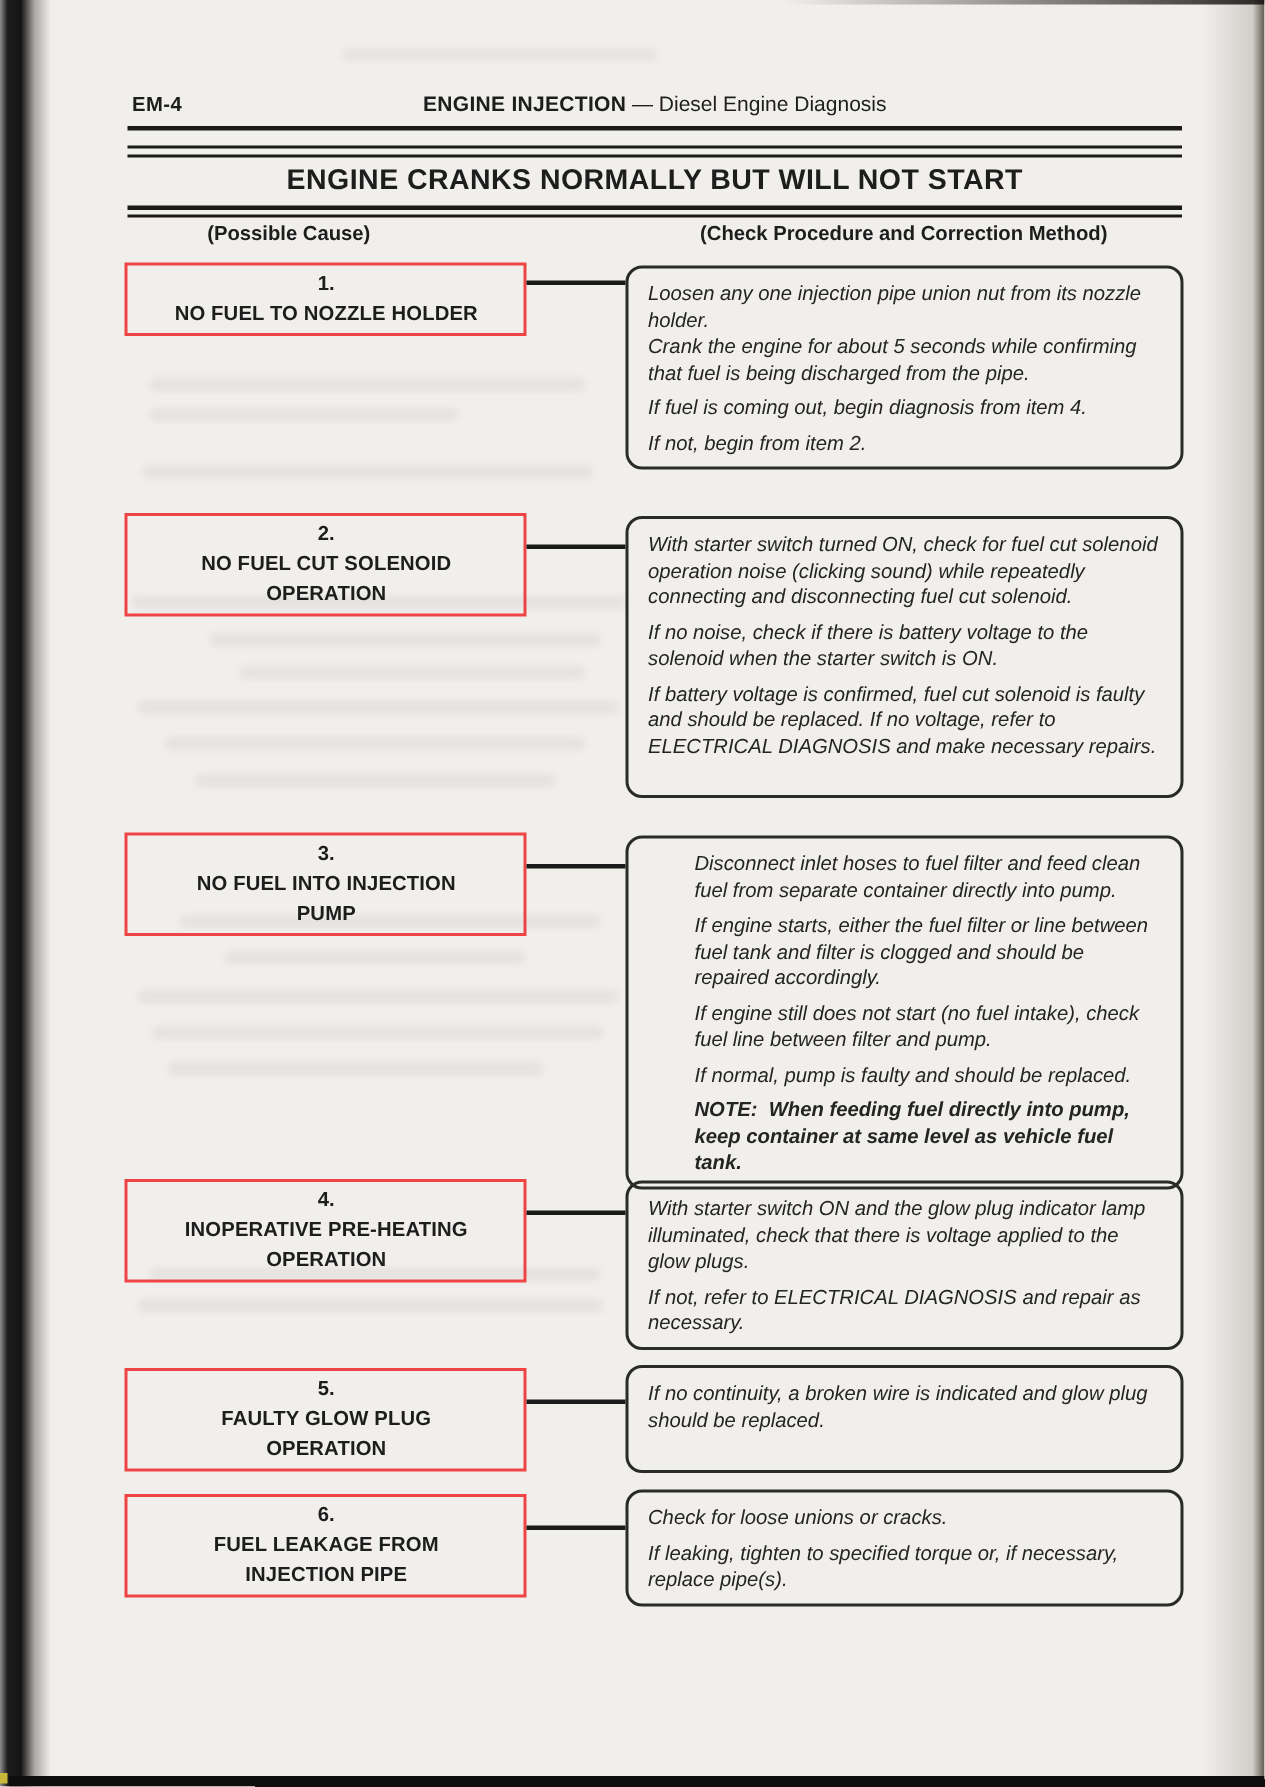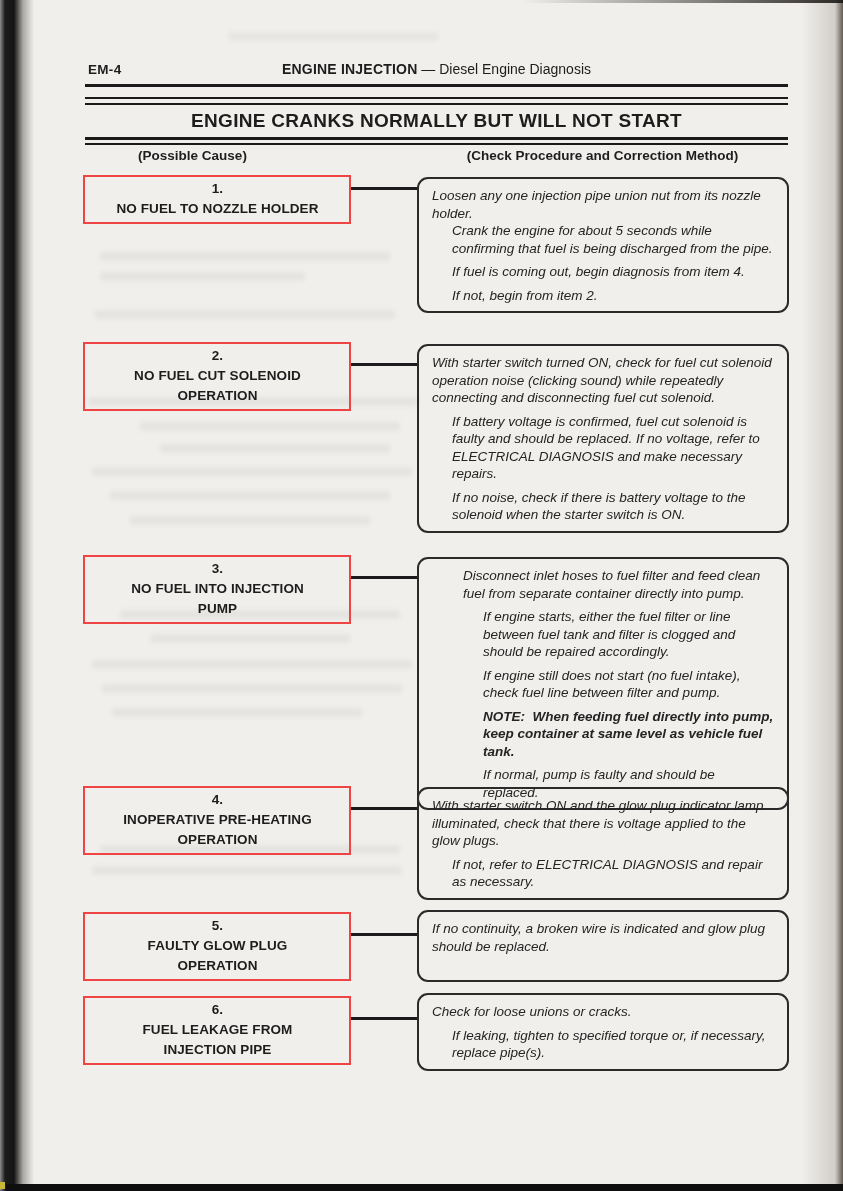--- a/index.html
+++ b/index.html
@@ -48,21 +48,21 @@
 
   
   .row .cause-box{position:absolute;left:83px;width:268px;box-sizing:border-box;
     border:2px solid #ef4444;padding:2px 6px 3px 7px;background:transparent;text-align:center;}
   .row .num{display:inline-block;width:27px;font-weight:bold;font-size:13.5px;line-height:20px;vertical-align:top;}
   .row .cause-label{display:inline-block;width:225px;font-weight:bold;font-size:13.5px;line-height:20px;vertical-align:top;letter-spacing:.1px;}
   .row .connector{position:absolute;left:351px;width:66px;height:2.5px;background:#1b1b1b;}
   .row .proc-box{position:absolute;left:417px;width:372px;box-sizing:border-box;
     border:2px solid #2a2a2a;border-radius:11px;padding:8px 13px 7px 13px;background:transparent;}
   .step{margin:0;font-size:13.5px;line-height:17.5px;color:#242424;font-style:italic;}
-  .step + .step{margin-top:6px;margin-left:20px;}
+  .step + .step{margin-top:6px;}
   .step.tight{margin-top:0;}
   .step.bold{font-weight:bold;}
 
   .item-1 .cause-box{top:175px;}   .item-1 .connector{top:187px;} .item-1 .proc-box{top:177px;min-height:131px;}
   .item-2 .cause-box{top:342px;}   .item-2 .connector{top:363px;} .item-2 .proc-box{top:344px;min-height:188px;}
   .item-3 .cause-box{top:555px;}   .item-3 .connector{top:576px;} .item-3 .proc-box{top:557px;min-height:196px;padding-left:44px;}
   .item-4 .cause-box{top:786px;}   .item-4 .connector{top:807px;} .item-4 .proc-box{top:787px;min-height:94px;}
   .item-5 .cause-box{top:912px;}   .item-5 .connector{top:933px;} .item-5 .proc-box{top:910px;min-height:72px;}
   .item-6 .cause-box{top:996px;}   .item-6 .connector{top:1017px;}.item-6 .proc-box{top:993px;min-height:73px;}
 </style>
@@ -125,35 +125,35 @@
           <p class="step">If not, begin from item 2.</p>
         </div>
   </div>
       <div class="row item-2">
     <div class="cause-box">
       <span class="num">2.</span><span class="cause-label">NO FUEL CUT SOLENOID<br>OPERATION</span>
     </div>
     <div class="connector"></div>
     <div class="proc-box">
           <p class="step">With starter switch turned ON, check for fuel cut solenoid operation noise (clicking sound) while repeatedly connecting and disconnecting fuel cut solenoid.</p>
+          <p class="step">If no noise, check if there is battery voltage to the solenoid when the starter switch is ON.</p>
           <p class="step">If battery voltage is confirmed, fuel cut solenoid is faulty and should be replaced. If no voltage, refer to ELECTRICAL DIAGNOSIS and make necessary repairs.</p>
-          <p class="step">If no noise, check if there is battery voltage to the solenoid when the starter switch is ON.</p>
         </div>
   </div>
       <div class="row item-3">
     <div class="cause-box">
       <span class="num">3.</span><span class="cause-label">NO FUEL INTO INJECTION<br>PUMP</span>
     </div>
     <div class="connector"></div>
     <div class="proc-box">
           <p class="step">Disconnect inlet hoses to fuel filter and feed clean fuel from separate container directly into pump.</p>
           <p class="step">If engine starts, either the fuel filter or line between fuel tank and filter is clogged and should be repaired accordingly.</p>
           <p class="step">If engine still does not start (no fuel intake), check fuel line between filter and pump.</p>
+          <p class="step">If normal, pump is faulty and should be replaced.</p>
           <p class="step bold">NOTE:&nbsp;&nbsp;When feeding fuel directly into pump, keep container at same level as vehicle fuel tank.</p>
-          <p class="step">If normal, pump is faulty and should be replaced.</p>
         </div>
   </div>
       <div class="row item-4">
     <div class="cause-box">
       <span class="num">4.</span><span class="cause-label">INOPERATIVE PRE-HEATING<br>OPERATION</span>
     </div>
     <div class="connector"></div>
     <div class="proc-box">
           <p class="step">With starter switch ON and the glow plug indicator lamp illuminated, check that there is voltage applied to the glow plugs.</p>
           <p class="step">If not, refer to ELECTRICAL DIAGNOSIS and repair as necessary.</p>

